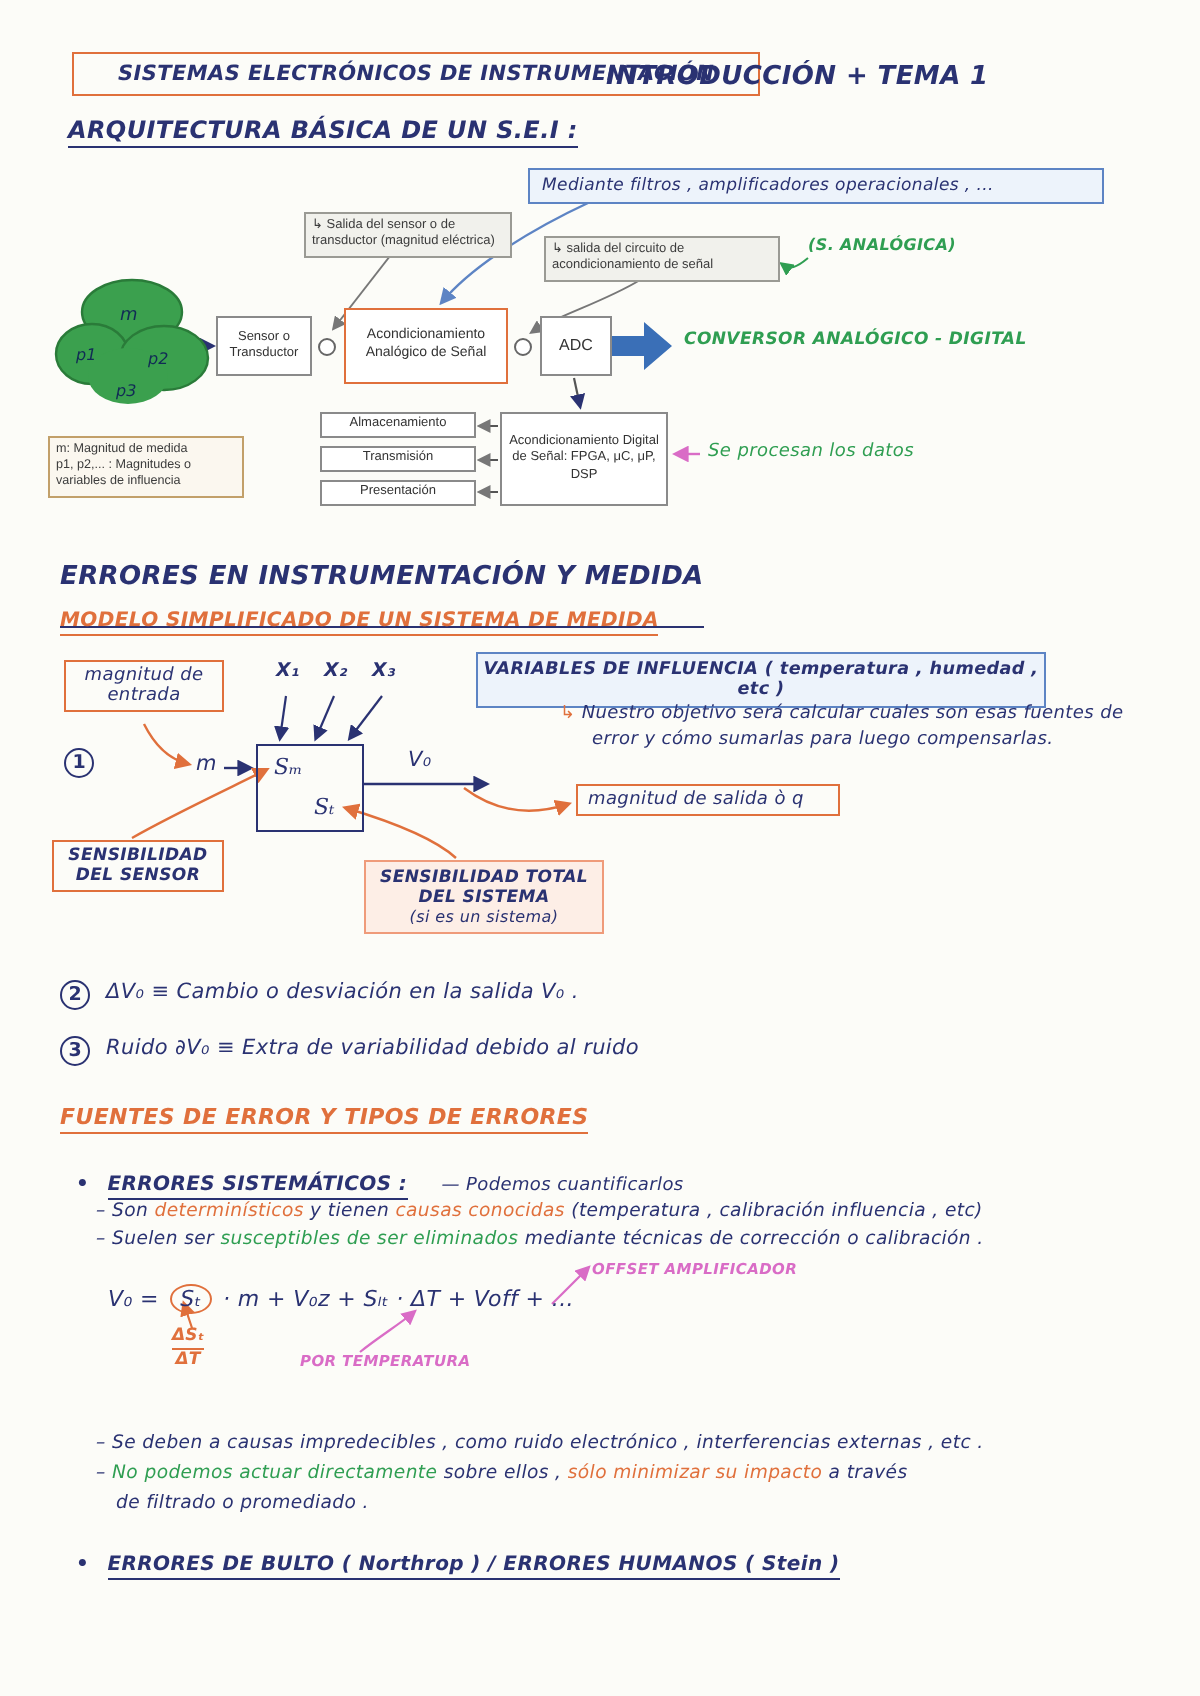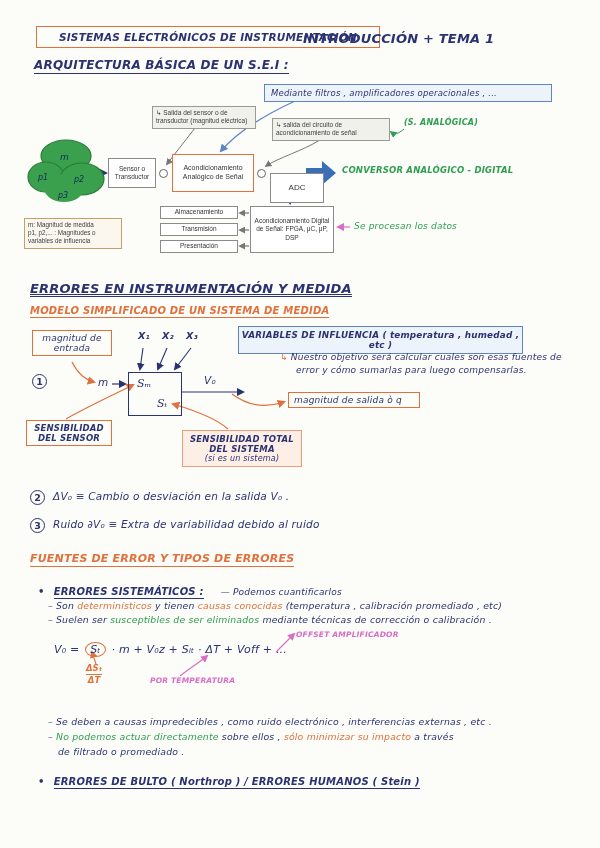--- a/index.html
+++ b/index.html
@@ -7,21 +7,21 @@
     --blue:#5d84c4; --bluebg:#edf3fb; --peach:#fdeee6;
   }
   *{margin:0;padding:0;box-sizing:border-box;}
   body{background:#d9d9d9;display:flex;justify-content:center;font-family:"DejaVu Sans",sans-serif;}
   .page{position:relative;width:600px;height:848px;background:#fcfcf8;overflow:hidden;box-shadow:0 0 8px rgba(0,0,0,.35);}
   .abs{position:absolute;}
   .hw{font-style:italic;color:var(--ink);letter-spacing:.2px;}
   .hwb{font-style:italic;font-weight:bold;color:var(--ink);letter-spacing:.2px;}
   .printed{font-family:"Liberation Sans",sans-serif;font-style:normal;color:#333;}
   .u1{border-bottom:1.4px solid currentColor;padding-bottom:1px;display:inline-block;}
-  .u2{text-decoration:underline;border-bottom:1.3px solid currentColor;padding-bottom:0;display:inline-block;}
+  .u2{border-bottom:1.3px solid currentColor;padding-bottom:17px;display:inline-block;}
   .block{background:#fff;border:1px solid #8a8a8a;display:flex;align-items:center;justify-content:center;text-align:center;line-height:1.25;}
   .note-box{background:#f1f1ec;border:1px solid #9a9a94;color:#3c3c3c;line-height:1.3;}
   .node{width:9px;height:9px;border:1.2px solid #666;border-radius:50%;background:#fff;}
   .cnum{width:15px;height:15px;min-width:15px;border:1.3px solid var(--ink);border-radius:50%;display:inline-flex;align-items:center;justify-content:center;font-size:9.5px;font-weight:bold;font-style:normal;color:var(--ink);}
   .circled{border:1.4px solid var(--orange);border-radius:50%;padding:0 4px;display:inline-block;}
   .overlay{position:absolute;pointer-events:none;}
   .row{display:flex;align-items:flex-start;gap:8px;}
   .frac{display:inline-block;text-align:center;color:var(--orange);font-weight:bold;font-style:italic;font-size:8.5px;line-height:1.15;}
   .frac .den{border-top:1px solid var(--orange);padding-top:1px;display:block;}
   .orange-t{color:var(--orange);}
@@ -95,21 +95,21 @@
 
   <div class="abs note-box printed" style="left:24px;top:218px;width:98px;font-size:6.3px;padding:2px 3px;background:#fbf7ef;border-color:#c2a06a;">
     <div>m: Magnitud de medida</div>
     <div>p1, p2,... : Magnitudes o variables de influencia</div>
   </div>
 
   <div class="abs block printed" style="left:108px;top:158px;width:48px;height:30px;font-size:6.5px;">Sensor o Transductor</div>
   <div class="abs node" style="left:159px;top:169px;"></div>
   <div class="abs block printed" style="left:172px;top:154px;width:82px;height:38px;font-size:7px;border:1.4px solid var(--orange);">Acondicionamiento Analógico de Señal</div>
   <div class="abs node" style="left:257px;top:169px;"></div>
-  <div class="abs block printed" style="left:270px;top:158px;width:54px;height:30px;font-size:8px;margin-top:15px;">ADC</div>
+  <div class="abs block printed" style="left:270px;top:158px;width:36px;height:30px;font-size:8px;">ADC</div>
 
   <div class="abs hwb green-t" style="left:342px;top:165px;font-size:8.5px;width:210px;">CONVERSOR ANALÓGICO - DIGITAL</div>
 
   <div class="abs block printed" style="left:160px;top:206px;width:78px;height:13px;font-size:6.5px;">Almacenamiento</div>
   <div class="abs block printed" style="left:160px;top:223px;width:78px;height:13px;font-size:6.5px;">Transmisión</div>
   <div class="abs block printed" style="left:160px;top:240px;width:78px;height:13px;font-size:6.5px;">Presentación</div>
   <div class="abs block printed" style="left:250px;top:206px;width:84px;height:47px;font-size:6.5px;padding:2px;">Acondicionamiento Digital de Señal: FPGA, μC, μP, DSP</div>
 
   <div class="abs hw green-t" style="left:354px;top:221px;font-size:9px;">Se procesan los datos</div>
 
@@ -172,21 +172,21 @@
   </div>
 
   <div class="abs hwb u1 orange-t" style="left:30px;top:552px;font-size:11px;">FUENTES DE ERROR Y TIPOS DE ERRORES</div>
 
   <div class="abs" style="left:38px;top:580px;">
     <span class="hwb" style="font-size:10px;">•</span>
     <span class="hwb u1" style="font-size:10px;margin-left:4px;">ERRORES SISTEMÁTICOS :</span>
     <span class="hw" style="font-size:9px;margin-left:12px;">—  Podemos cuantificarlos</span>
   </div>
   <div class="abs hw" style="left:48px;top:600px;font-size:9.3px;">
-    <span>– Son </span><span class="orange-t">determinísticos</span><span> y tienen </span><span class="orange-t">causas conocidas</span><span> (temperatura , calibración promediado , etc)</span>
+    <span>– Son </span><span class="orange-t">determinísticos</span><span> y tienen </span><span class="orange-t">causas conocidas</span><span> (temperatura , calibración influencia , etc)</span>
   </div>
   <div class="abs hw" style="left:48px;top:614px;font-size:9.3px;">
     <span>– Suelen ser </span><span class="green-t">susceptibles de ser eliminados</span><span> mediante técnicas de corrección o calibración .</span>
   </div>
 
   <svg class="overlay" style="left:0;top:624px;width:600px;height:75px" viewBox="0 0 600 75">
     <path d="M276,28 C284,20 290,14 294,10" stroke="#d96cc6" stroke-width="1.1" fill="none" marker-end="url(#mPink)"></path>
     <path d="M96,40 L92,28" stroke="#e0703c" stroke-width="1.1" fill="none" marker-end="url(#mOrange)"></path>
     <path d="M180,52 C190,44 200,38 207,32" stroke="#d96cc6" stroke-width="1.1" fill="none" marker-end="url(#mPink)"></path>
   </svg>

